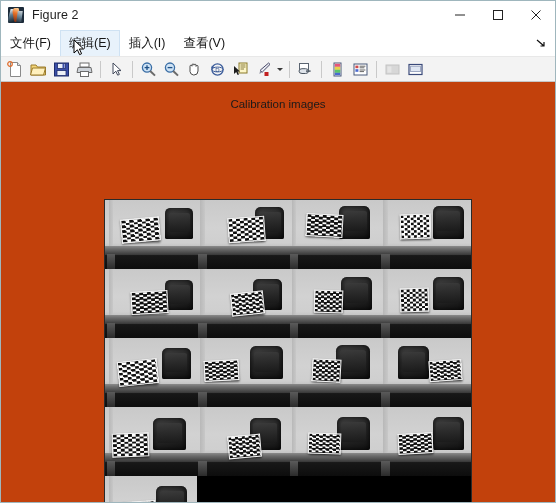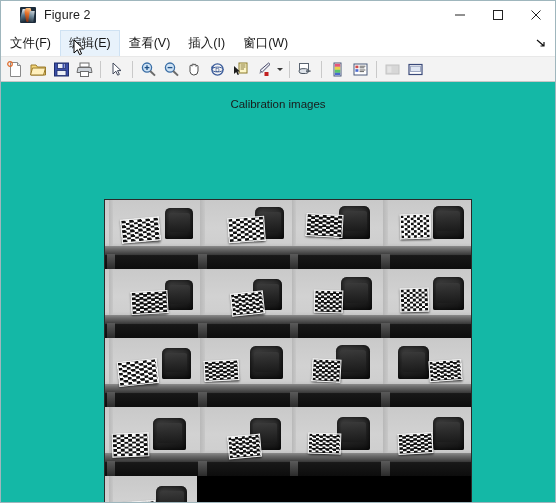--- a/index.html
+++ b/index.html
@@ -19,21 +19,21 @@
   }
 
   
   .titlebar{
     height:28px;min-height:28px;
     background:#ffffff;
     border-bottom:1px solid #ffffff;
     display:flex;align-items:center;
     position:relative;
   }
-  .title-left{display:flex;align-items:center;padding-left:19px;gap:8px;}
+  .title-left{display:flex;align-items:center;padding-left:7px;gap:8px;}
   .app-icon{
     width:16px;height:16px;position:relative;overflow:hidden;
     border-radius:1px;
     background:#1c2b3a;
     flex:0 0 auto;
   }
   .app-icon .m1{position:absolute;left:1px;top:2px;width:6px;height:13px;
     background:linear-gradient(160deg,#f0f3f5 0%,#5f7c91 45%,#16242f 100%);
     transform:skewX(-14deg);}
   .app-icon .m2{position:absolute;left:5px;top:1px;width:7px;height:14px;
@@ -109,21 +109,21 @@
   }
   .tb-caret i{
     display:block;width:0;height:0;
     border-left:3px solid transparent;border-right:3px solid transparent;
     border-top:3px solid #3a3a3a;
   }
 
   
   .canvas{
     flex:1;
-    background:#14b8a6;
+    background:#c2410c;
     position:relative;
     overflow:hidden;
   }
   .fig-title{
     position:absolute;left:0;right:0;top:16px;
     text-align:center;
     font-size:11.5px;color:#1a1a1a;
     font-family:"Liberation Sans","DejaVu Sans",sans-serif;
   }
   .montage{
@@ -197,23 +197,22 @@
             <line x1="1.5" y1="1.5" x2="10.5" y2="10.5" stroke="#222" stroke-width="1"></line>
             <line x1="10.5" y1="1.5" x2="1.5" y2="10.5" stroke="#222" stroke-width="1"></line>
           </svg>
       </div>
     </div>
   </div>
 
   <div class="menubar">
     <div class="menu-item">文件(F)</div>
     <div class="menu-item active">编辑(E)</div>
+    <div class="menu-item">插入(I)</div>
     <div class="menu-item">查看(V)</div>
-    <div class="menu-item">插入(I)</div>
-    <div class="menu-item">窗口(W)</div>
     <div class="menu-overflow">
       <svg width="11" height="11" viewBox="0 0 11 11">
           <path d="M1 2 L8 8 M8 4 L8 8 L4.5 8" stroke="#111" stroke-width="1.2" fill="none"></path>
         </svg>
     </div>
     <svg class="cursor-arrow" viewBox="0 0 13 18">
       <path d="M1 1 L1 14 L4.4 10.8 L6.6 15.6 L8.6 14.7 L6.4 10 L10.6 10 Z" fill="#ffffff" stroke="#000000" stroke-width="1"></path>
     </svg>
   </div>
 

